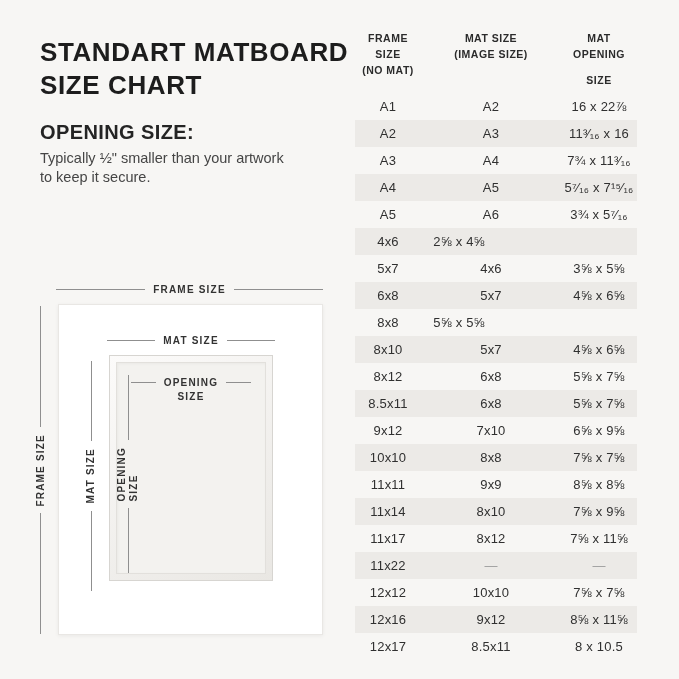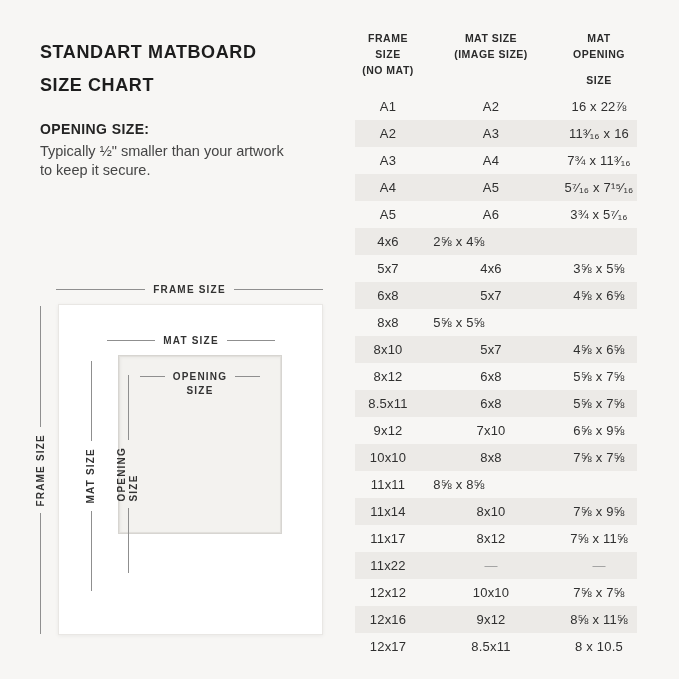--- a/index.html
+++ b/index.html
@@ -3,49 +3,49 @@
 <meta charset="utf-8">
 <style>
   html,body{margin:0;padding:0;background:#ffffff;}
   .canvas{
     position:relative;width:679px;height:679px;margin:0 auto;
     background:#f7f6f4;overflow:hidden;
     font-family:"Liberation Sans","DejaVu Sans",sans-serif;
     color:#2b2b2b;
   }
   
-  .title{position:absolute;left:40px;top:36px;font-size:18px;line-height:33px;
+  .title{position:absolute;left:40px;top:36px;font-size:26px;line-height:33px;
     font-weight:700;letter-spacing:0.6px;color:#1d1d1d;}
   .section{position:absolute;left:40px;width:315px;}
   .s1{top:121px;}
   .s2{top:191px;}
-  .sec-head{font-size:14px;font-weight:700;letter-spacing:0.4px;color:#242424;margin-bottom:5px;}
+  .sec-head{font-size:20px;font-weight:700;letter-spacing:0.4px;color:#242424;margin-bottom:5px;}
   .sec-line{font-size:14.5px;line-height:19px;color:#454545;}
   
   .hlabel{position:absolute;display:flex;align-items:center;}
   .hline{height:1px;background:#8f8f8f;flex:1;}
   .htext{padding:0 8px;font-size:10px;font-weight:700;letter-spacing:1.2px;
     color:#333;white-space:nowrap;}
   .hl-frame{left:56px;top:284px;width:267px;}
   .frame-box{position:absolute;left:58px;top:304px;width:265px;height:331px;
     background:#ffffff;border:1px solid #e9e7e4;box-sizing:border-box;
     box-shadow:0 1px 4px rgba(0,0,0,0.06);}
   .vlabel{position:absolute;display:flex;flex-direction:column;align-items:center;}
   .vline{width:1px;flex:1;background:#8f8f8f;}
   .vtext{writing-mode:vertical-rl;transform:rotate(180deg);
     font-size:10px;font-weight:700;letter-spacing:1.2px;color:#333;
     padding:7px 0;white-space:pre-line;line-height:12px;}
   .vl-frame{left:34px;top:306px;height:328px;width:13px;}
   .hl-mat{left:48px;top:30px;width:168px;}
   .vl-mat{left:26px;top:56px;height:230px;width:12px;}
   .vl-open{left:56px;top:70px;height:198px;width:26px;z-index:2;}
-  .mat-opening{position:absolute;left:59px;top:50px;width:164px;height:179px;
+  .mat-opening{position:absolute;left:50px;top:50px;width:164px;height:226px;
     box-sizing:border-box;border:1px solid #d7d5d1;
     background:linear-gradient(145deg,#fcfbfa 0%,#e9e7e3 100%);
-    }
+    padding:6px;}
   .opening-inner{width:100%;height:100%;box-sizing:border-box;
     background:#f3f2ef;border:1px solid #e2e0dc;
     box-shadow:inset 1px 1px 3px rgba(0,0,0,0.04);}
   .hl-open{position:relative;display:flex;align-items:center;width:120px;
     margin:14px auto 0 auto;}
   .open-l2{font-size:10px;font-weight:700;letter-spacing:1.2px;color:#333;
     text-align:center;margin-top:3px;}
   
   .table{position:absolute;left:355px;top:30px;width:282px;}
   .thead{display:flex;}
@@ -202,20 +202,21 @@
           <div class="tcell c1">7x10</div>
           <div class="tcell c2">6⅝ x 9⅝</div>
         </div>
         <div class="trow alt">
           <div class="tcell c0">10x10</div>
           <div class="tcell c1">8x8</div>
           <div class="tcell c2">7⅝ x 7⅝</div>
         </div>
         <div class="trow">
           <div class="tcell c0">11x11</div>
+          <div class="tcell c1">9x9</div>
           <div class="tcell c2">8⅝ x 8⅝</div>
         </div>
         <div class="trow alt">
           <div class="tcell c0">11x14</div>
           <div class="tcell c1">8x10</div>
           <div class="tcell c2">7⅝ x 9⅝</div>
         </div>
         <div class="trow">
           <div class="tcell c0">11x17</div>
           <div class="tcell c1">8x12</div>

